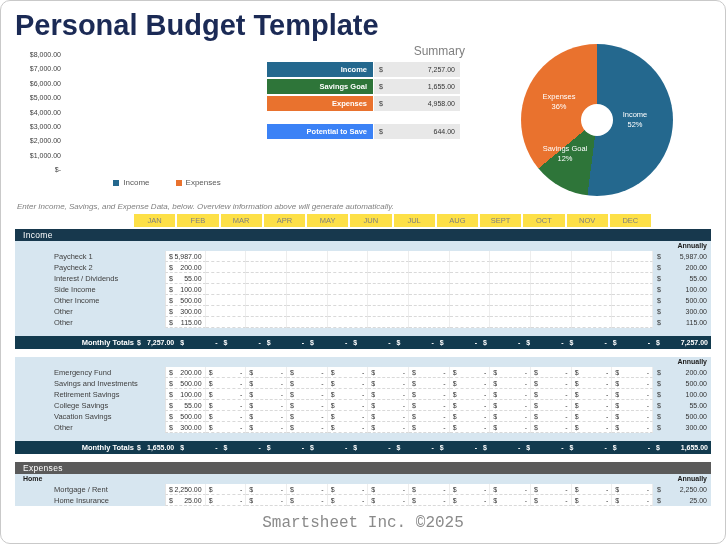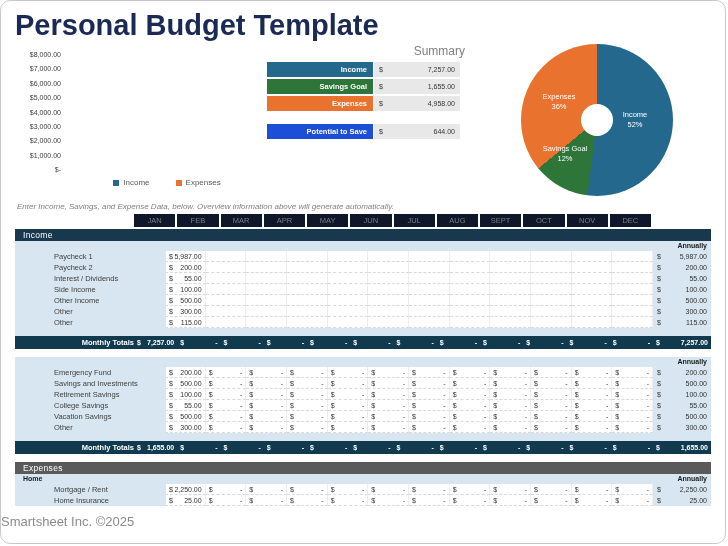--- a/index.html
+++ b/index.html
@@ -39,42 +39,42 @@
   .lbl-income   { left:86px; top:66px; width:56px; }
   .lbl-expenses { left:8px;  top:48px; width:60px; }
   .lbl-savings  { left:20px; top:100px; width:48px; }
   .lbl-savings .slice-name { width:48px; }
 
   
   .instruction { margin:4px 0 3px 16px; font-size:8px; font-style:italic; color:#808080; }
   .table-area { margin:0 14px; }
   .grid-row { display:grid; grid-template-columns:119px repeat(12, 1fr) 58px; }
   .month-row { height:13px; margin-bottom:2px; }
-  .m-cell { background:#0f172a; border-right:2px solid #fff; color:#7f7f7f; font-size:7.5px; text-align:center; line-height:13px; }
+  .m-cell { background:#fde047; border-right:2px solid #fff; color:#7f7f7f; font-size:7.5px; text-align:center; line-height:13px; }
 
   .banner { height:12px; line-height:12px; color:#fff; font-size:8.5px; padding-left:8px; letter-spacing:0.3px; }
   .body { background:#d7e6f0; }
   .head-row { height:10px; }
   .annually-head { font-size:7px; font-weight:bold; color:#1a1a1a; text-align:right; padding-right:4px; line-height:10px; }
   .subhead-label { font-size:7px; font-weight:bold; color:#1a1a1a; padding-left:8px; line-height:10px; white-space:nowrap; }
 
   .data-row { height:11px;padding-left:31px; }
   .label-cell { font-size:7.5px; color:#404040; padding-left:8px; line-height:11px; white-space:nowrap; overflow:hidden; }
   .month-cell { background:#fff; border-right:1px solid #ededed; border-bottom:1px dashed #d9d9d9;
                 display:flex; justify-content:space-between; align-items:center; padding:0 3px; font-size:7px; color:#333; }
   .grid-row > .month-cell:nth-child(2) { border-left:1px solid #e4e4e4; }
   .annually-cell { display:flex; justify-content:space-between; align-items:center; padding:0 4px; font-size:7px; color:#333; }
   .body-gap { height:8px; }
 
   .totals-row { background:#123a4e; height:13px; color:#fff; font-weight:bold;text-align:right; }
   .totals-row .label-cell { color:#fff; line-height:13px; }
   .totals-row .t-cell { display:flex; justify-content:space-between; align-items:center; padding:0 3px; font-size:7px; background:none; border:none; }
   .section-host { margin-bottom:8px; }
 
-  .footer { color:#8a8a8a; font-size:13px; margin-top:7px; }
+  .footer { text-align:center; color:#8a8a8a; font-size:16px; margin-top:7px;font-family:Liberation Mono, monospace; }
 </style>
 </head>
 <body>
 
 <div class="page">
 
   <h1 class="page-title">Personal Budget Template</h1>
 
   <div class="overview">
 
@@ -120,21 +120,21 @@
             </div>
           </div>
           <div class="summary-row">
             <div class="sum-label" style="background: rgb(233, 114, 46);">Expenses</div>
             <div class="sum-value">
               <span class="cur">$</span>
               <span class="val">4,958.00</span>
             </div>
           </div>
           <div class="summary-row separated">
-            <div class="sum-label" style="background: #1d4ed8;">Potential to Save</div>
+            <div class="sum-label" style="background: #3b82f6;">Potential to Save</div>
             <div class="sum-value">
               <span class="cur">$</span>
               <span class="val">644.00</span>
             </div>
           </div>
         </div>
     </div>
 
     <div class="donut">
       <div class="donut-circle" style="background: conic-gradient(rgb(36, 104, 142) 0%, rgb(36, 104, 142) 52%, rgb(46, 117, 57) 52%, rgb(46, 117, 57) 64%, rgb(233, 114, 46) 64%, rgb(233, 114, 46) 100%);"></div>

